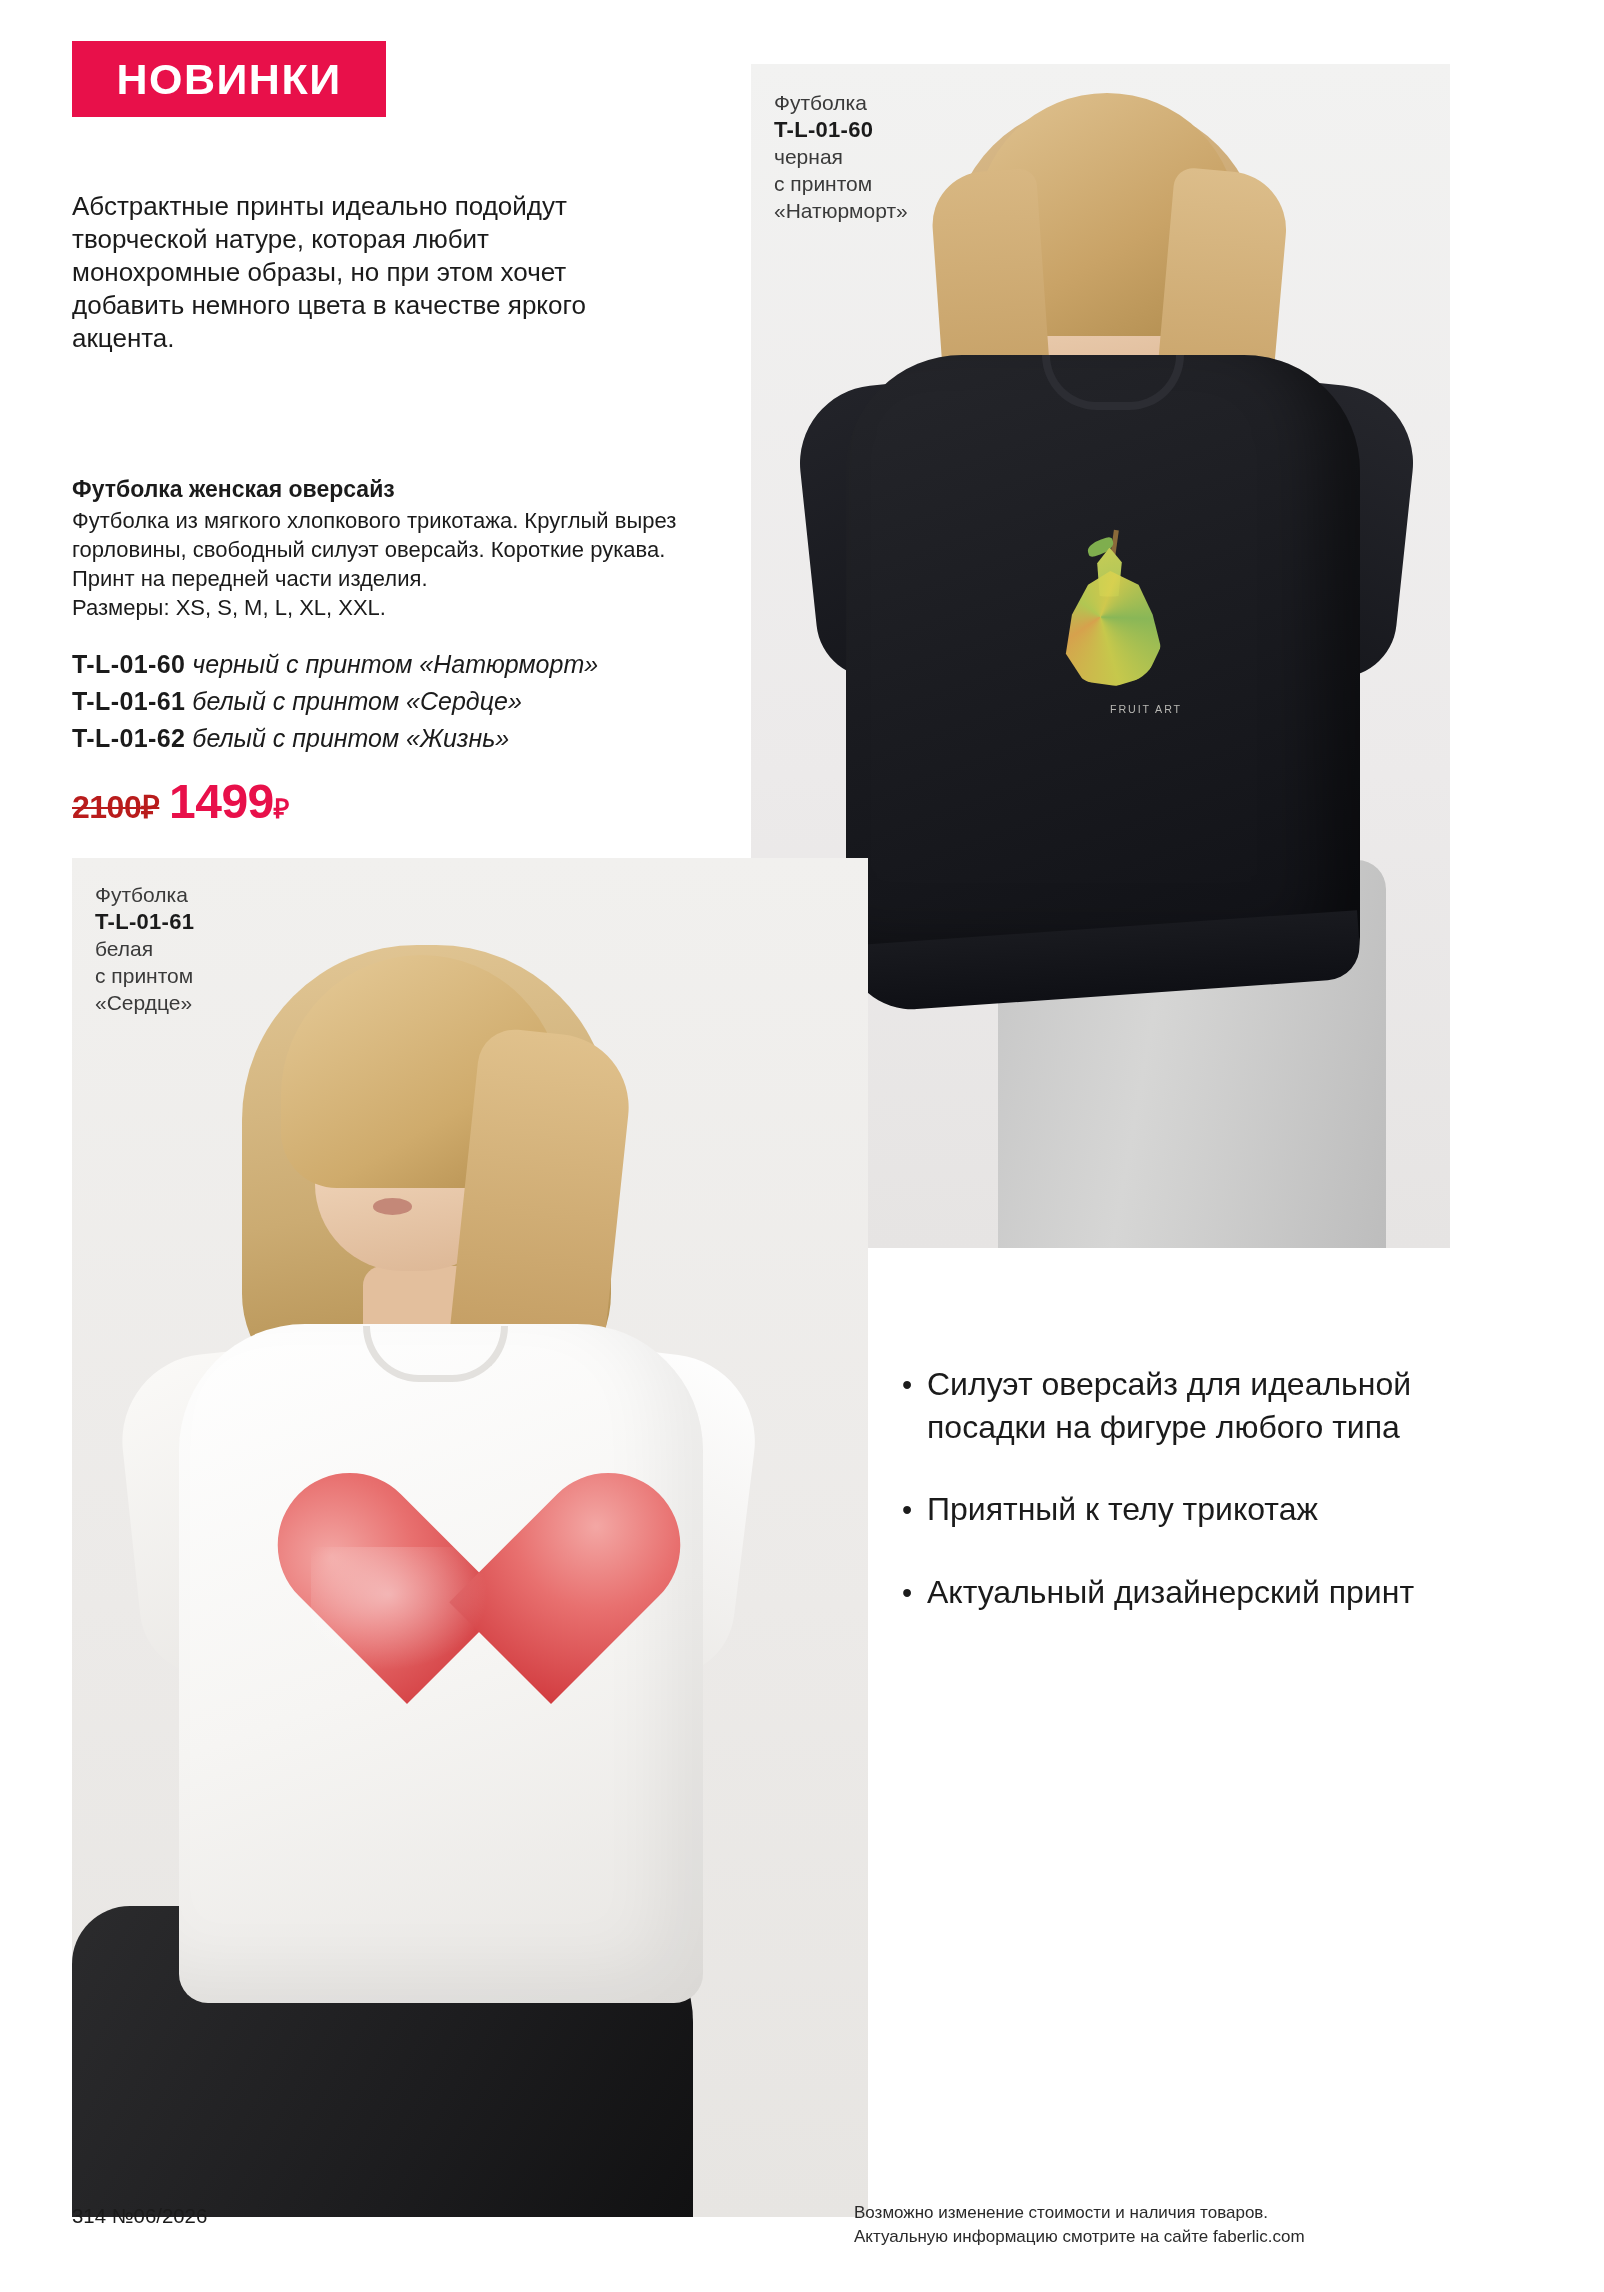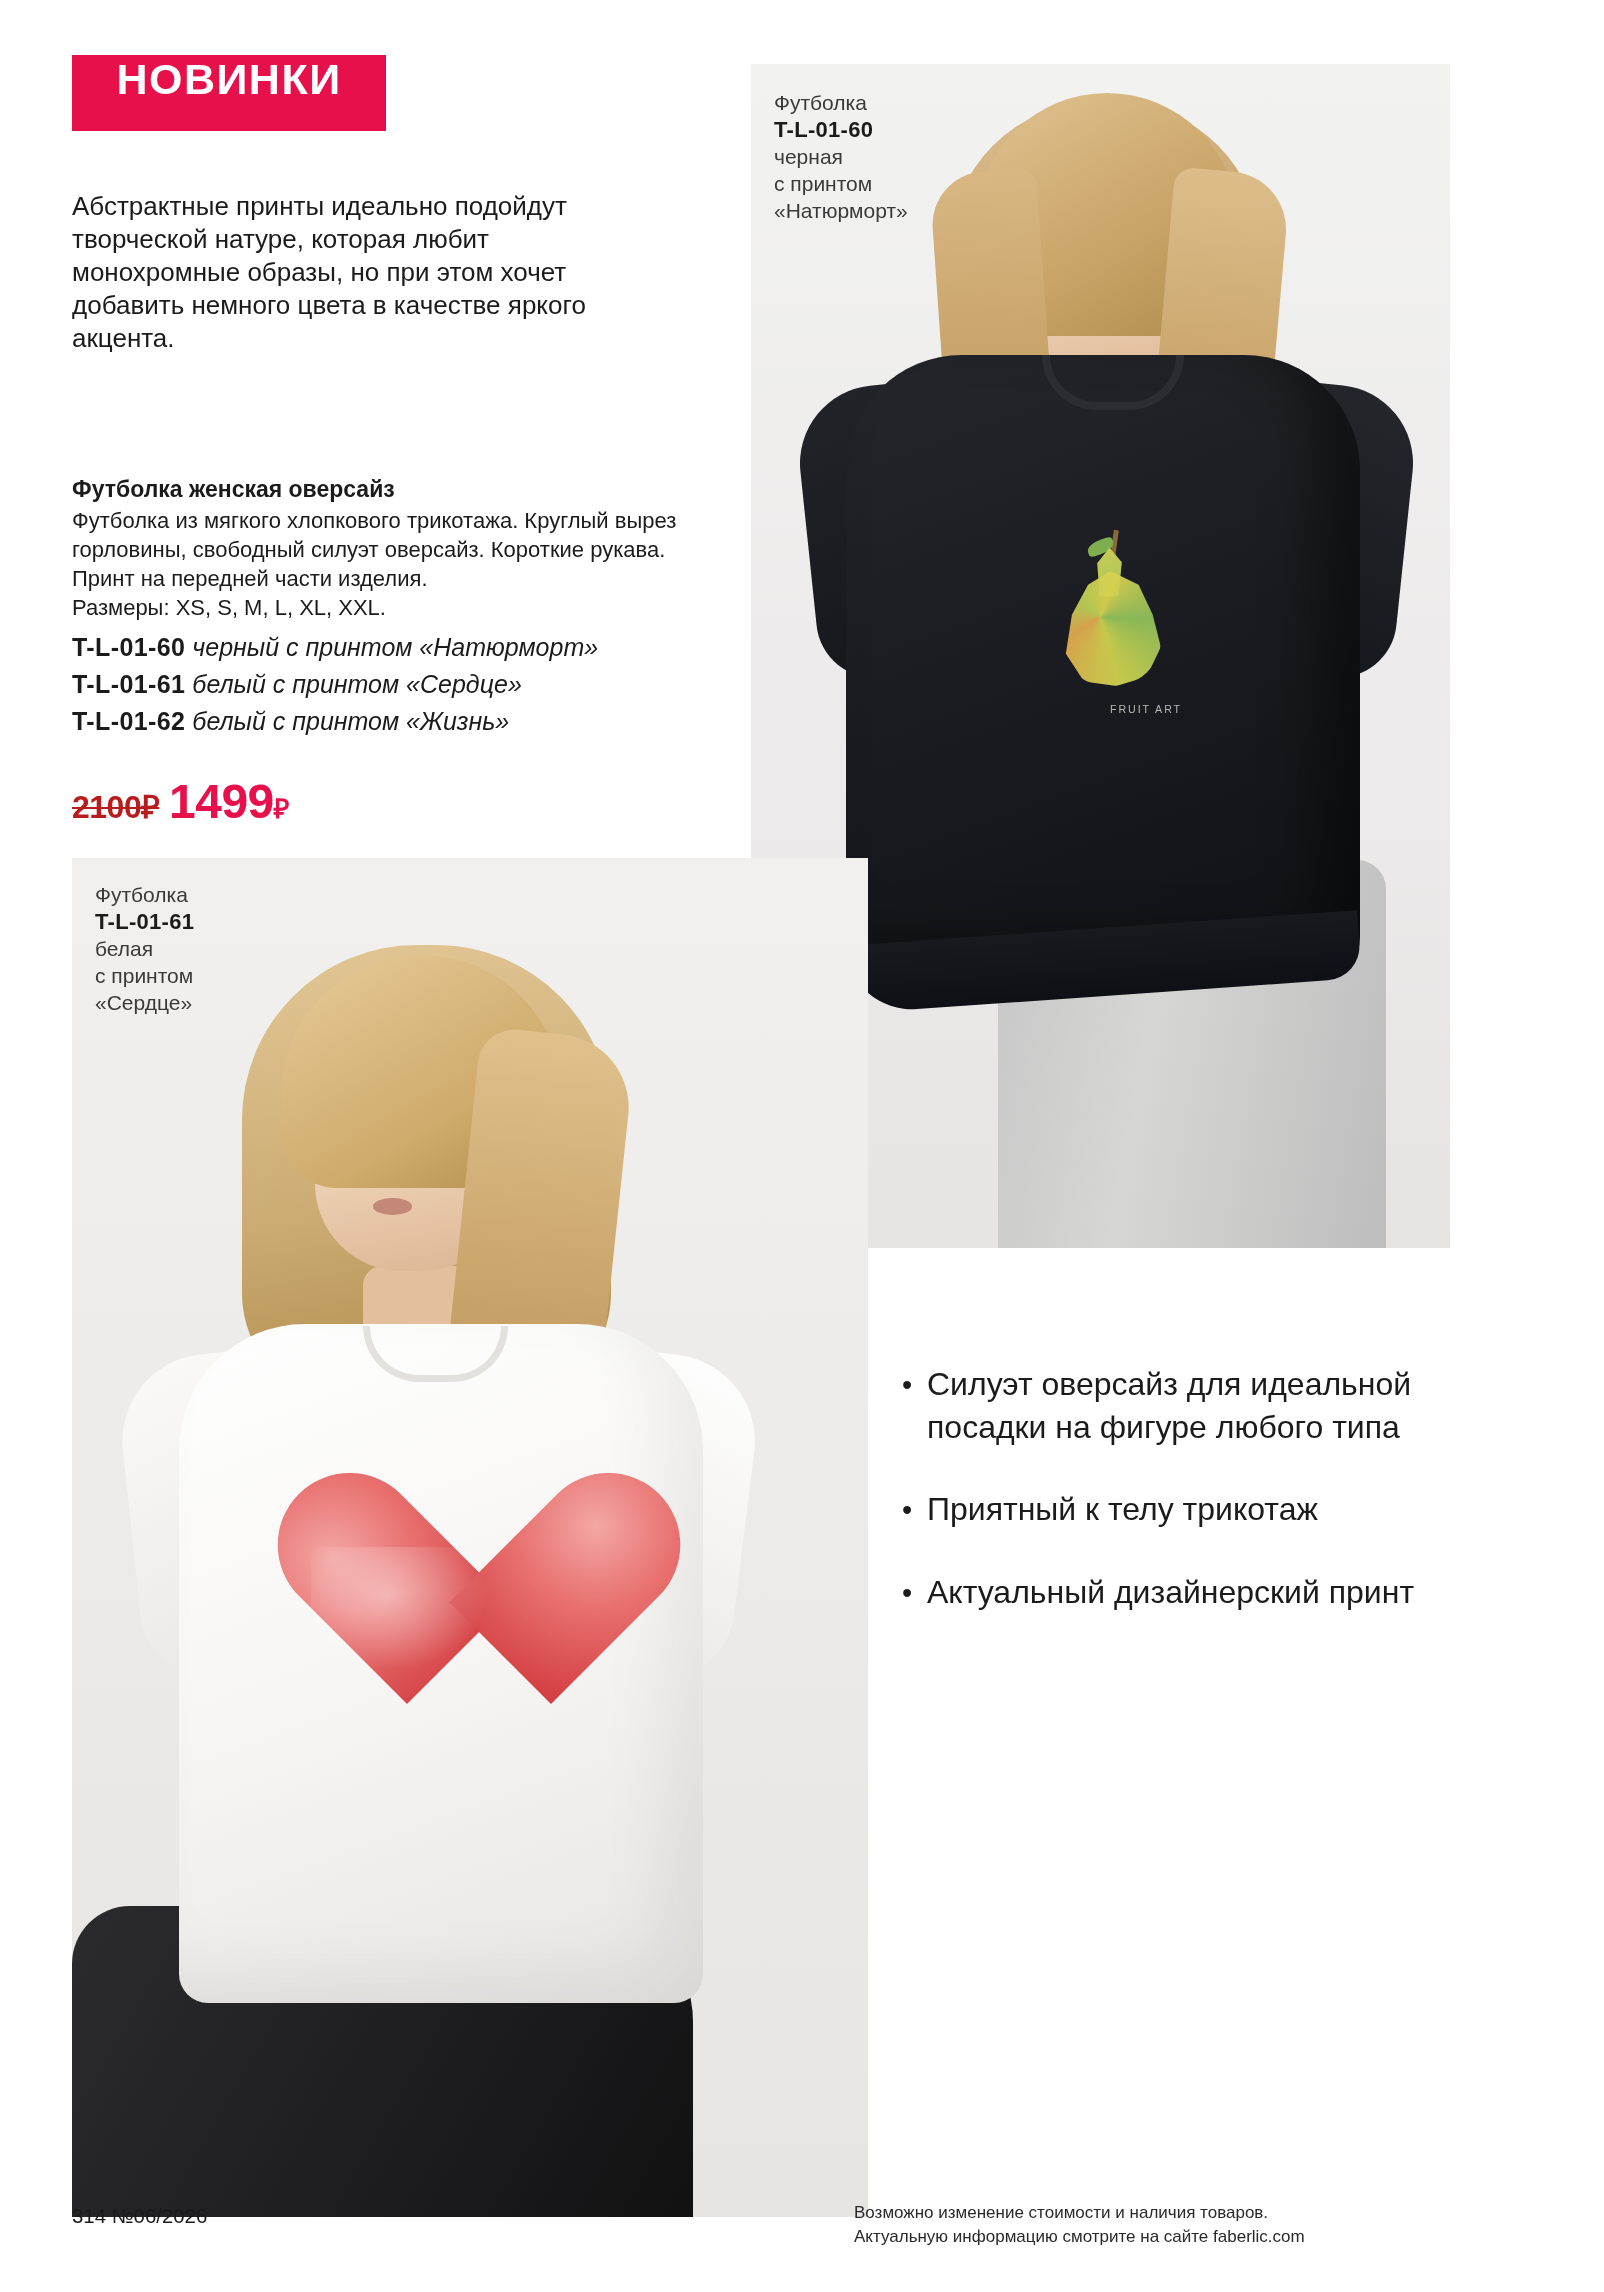--- a/index.html
+++ b/index.html
@@ -19,25 +19,26 @@
     position: absolute;
     inset: 0;
     width: 1605px;
     height: 2292px;
   }
 
   
   .badge {
     position: absolute;
     left: 72px;
-    top: 55px;
+    top: 41px;
     width: 314px;
     height: 76px;
     background: #e8104a;
     display: flex;
+    align-items: center;
     justify-content: center;
   }
   .badge-text {
     color: #ffffff;
     font-size: 43px;
     font-weight: bold;
     letter-spacing: 1.5px;
   }
 
   
@@ -66,21 +67,21 @@
   }
   .desc-body {
     font-size: 22px;
     line-height: 29px;
     color: #1b1b1b;
   }
   .desc-body p {
     margin: 0;
   }
   .variants {
-    margin-top: 7px;
+    margin-top: 24px;
   }
   .variant {
     font-size: 25px;
     line-height: 37px;
     white-space: nowrap;
   }
   .variant .code {
     font-weight: bold;
     letter-spacing: 0.4px;
   }

